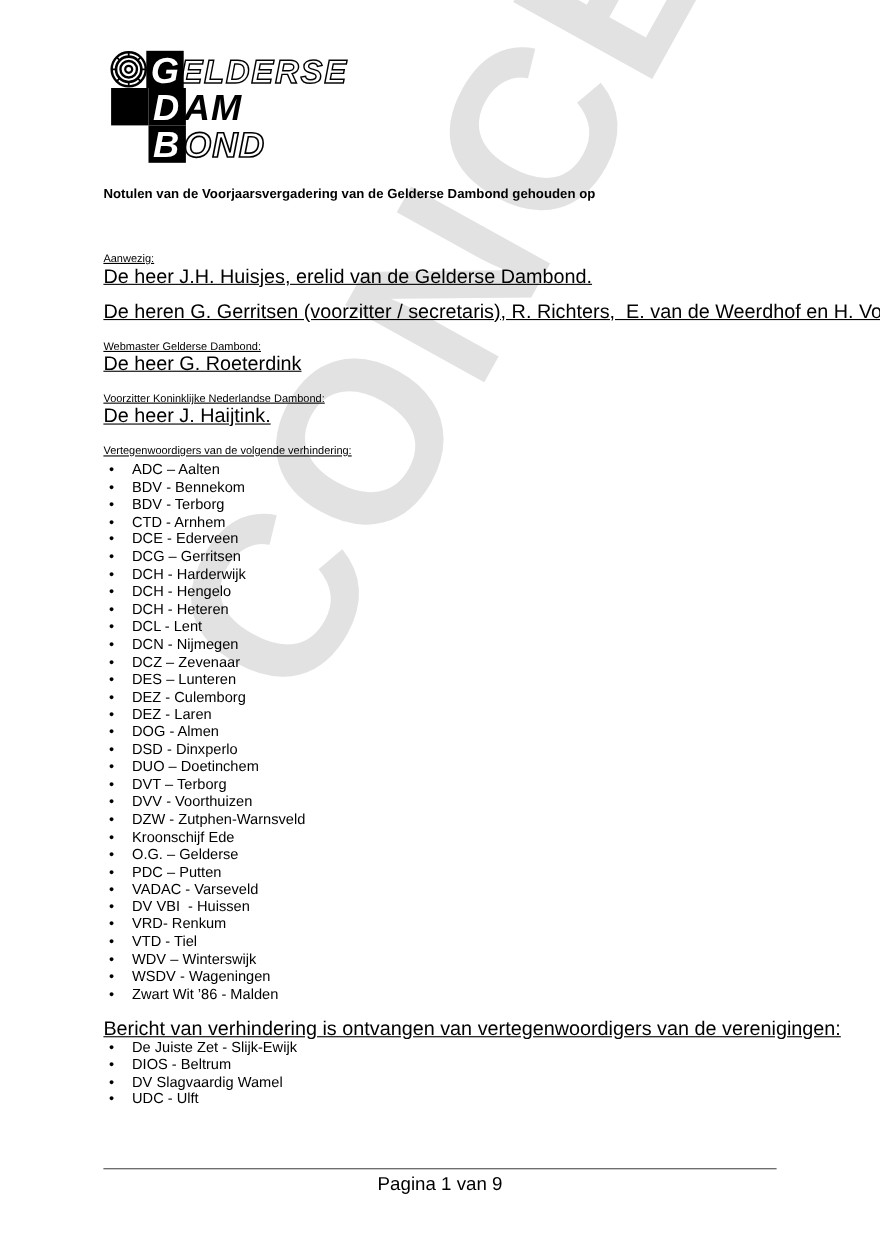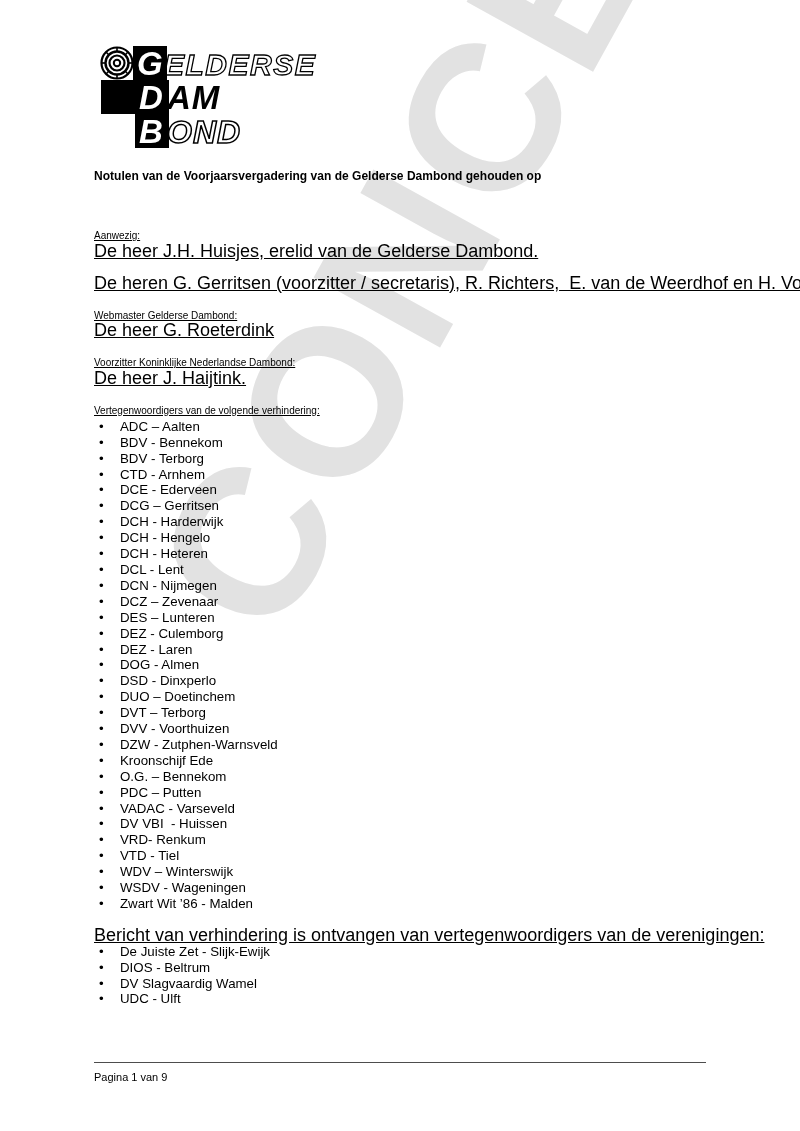--- a/index.html
+++ b/index.html
@@ -124,22 +124,22 @@
     top: 1062px;
     width: 612px;
     z-index: 3;
   }
   #footer .rule {
     width: 612px;
     height: 0;
     border-top: 1.2px solid #4d4d4d;
   }
   #footer .page-num {
-    text-align: left;
-    font-size: 11px;
+    text-align: center;
+    font-size: 17px;
     line-height: 16px;
     padding-top: 6px;
     white-space: pre;
   }
 </style>
 </head>
 <body>
 
 <div id="page">
 
@@ -228,21 +228,21 @@
           <li><span class="bul">•</span><span>DES – Lunteren</span></li>
           <li><span class="bul">•</span><span>DEZ - Culemborg</span></li>
           <li><span class="bul">•</span><span>DEZ - Laren</span></li>
           <li><span class="bul">•</span><span>DOG - Almen</span></li>
           <li><span class="bul">•</span><span>DSD - Dinxperlo</span></li>
           <li><span class="bul">•</span><span>DUO – Doetinchem</span></li>
           <li><span class="bul">•</span><span>DVT – Terborg</span></li>
           <li><span class="bul">•</span><span>DVV - Voorthuizen</span></li>
           <li><span class="bul">•</span><span>DZW - Zutphen-Warnsveld</span></li>
           <li><span class="bul">•</span><span>Kroonschijf Ede</span></li>
-          <li><span class="bul">•</span><span>O.G. – Bennekom</span></li>
+          <li><span class="bul">•</span><span>O.G. – Gelderse</span></li>
           <li><span class="bul">•</span><span>PDC – Putten</span></li>
           <li><span class="bul">•</span><span>VADAC - Varseveld</span></li>
           <li><span class="bul">•</span><span>DV VBI  - Huissen</span></li>
           <li><span class="bul">•</span><span>VRD- Renkum</span></li>
           <li><span class="bul">•</span><span>VTD - Tiel</span></li>
           <li><span class="bul">•</span><span>WDV – Winterswijk</span></li>
           <li><span class="bul">•</span><span>WSDV - Wageningen</span></li>
           <li><span class="bul">•</span><span>Zwart Wit ’86 - Malden</span></li>
         </ul>
       <div class="spacer"></div>

